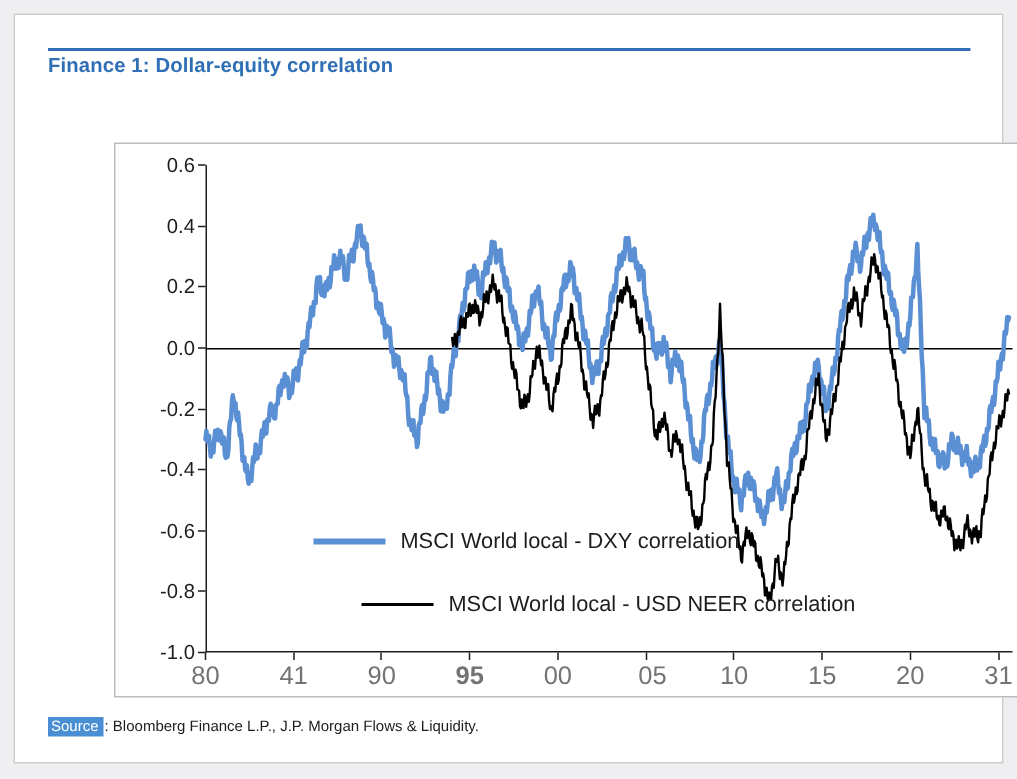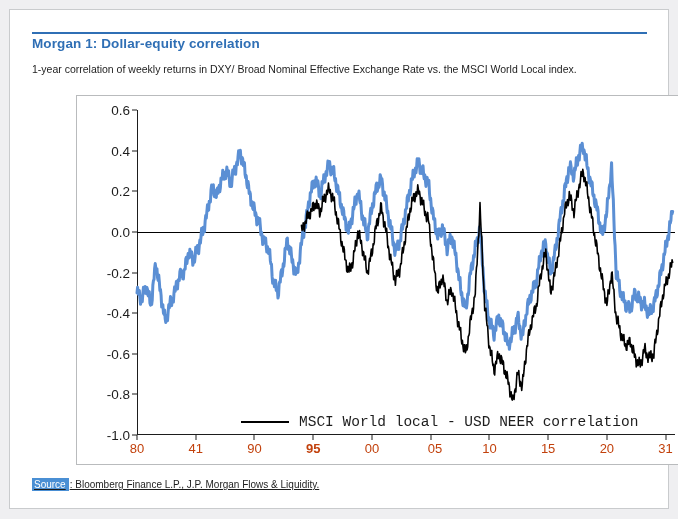--- a/index.html
+++ b/index.html
@@ -82,22 +82,22 @@
     width: 5px;
     height: 1px;
     background: #1d1d1d;
     transform: translateY(-0.5px);
   }
   .xtick {
     position: absolute;
     top: 100%;
     margin-top: 6px;
     transform: translateX(-50%);
-    font-size: 13px;
-    color: #c2410c;
+    font-size: 17px;
+    color: #737373;
     white-space: nowrap;
   }
   .xtick-mark {
     position: absolute;
     top: 100%;
     width: 1px;
     height: 5px;
     background: #1d1d1d;
     transform: translateX(-0.5px);
   }
@@ -141,47 +141,45 @@
     width: 48px;
     height: 4px;
     margin-right: 10px;
   }
   .legend-label {
     font-size: 14.5px;
     color: #1d1d1d;
     white-space: nowrap;
   }
   #legend-dxy { left: 72px; top: 243px; }
-  #legend-neer { left: 104px; top: 304px; font-family: Liberation Mono, monospace; }
+  #legend-neer { left: 104px; top: 285px; }
   #source-line {
     position: absolute;
     left: 22px;
     top: 468px;
     display: flex;
     align-items: center;
     font-size: 10px;
     color: #1d1d1d;
-    text-decoration: underline;
   }
   #source-chip {
     background: #4a8fd4;
     color: #ffffff;
     padding: 1px 3px 1px 2px;
     margin-right: 1px;
     font-size: 10px;
   }
 </style>
 </head>
 <body>
 
 <div id="figure-card">
 
   <div id="title-rule"></div>
-  <div id="figure-title">Morgan 1: Dollar-equity correlation</div>
-  <div id="figure-subtitle">1-year correlation of weekly returns in DXY/ Broad Nominal Effective Exchange Rate vs. the MSCI World Local index.</div>
+  <div id="figure-title">Finance 1: Dollar-equity correlation</div>
 
   <div id="plot-frame">
     <div id="plot-area">
       <div id="axis-left"></div>
       <div id="axis-bottom"></div>
       <div id="zero-line" style="top: 121.875px;"></div>
       <div id="ytick-layer">
           <div class="ytick" style="top: 0px;">0.6</div>
           <div class="ytick-mark" style="top: 0px;"></div>
           <div class="ytick" style="top: 40.625px;">0.4</div>
@@ -221,20 +219,24 @@
           <div class="xtick" style="left: 469.869px;">20</div>
           <div class="xtick-mark" style="left: 469.869px;"></div>
           <div class="xtick" style="left: 528.603px;">31</div>
           <div class="xtick-mark" style="left: 528.603px;"></div>
         </div>
       <svg id="series-svg" preserveAspectRatio="none" viewBox="0 0 538 325">
           <path d="M0.00 182.81 L0.59 177.25 L1.17 183.87 L1.76 184.75 L2.35 180.45 L2.94 188.10 L3.52 194.32 L4.11 188.35 L4.70 188.78 L5.29 191.73 L5.87 183.05 L6.46 177.16 L7.05 183.27 L7.64 182.13 L8.22 176.51 L8.81 182.10 L9.40 183.70 L9.98 177.56 L10.57 179.62 L11.16 185.87 L11.75 181.32 L12.33 181.79 L12.92 193.10 L13.51 195.20 L14.10 193.42 L14.68 194.48 L15.27 189.70 L15.86 175.00 L16.45 170.54 L17.03 169.55 L17.62 158.34 L18.21 153.57 L18.79 157.64 L19.38 159.65 L19.97 158.74 L20.56 167.94 L21.14 170.29 L21.73 164.99 L22.32 171.71 L22.91 180.62 L23.49 179.40 L24.08 185.04 L24.67 197.11 L25.26 196.54 L25.84 194.71 L26.43 203.11 L27.02 204.24 L27.60 200.11 L28.19 209.01 L28.78 212.47 L29.37 205.53 L29.95 206.01 L30.54 210.67 L31.13 202.17 L31.72 194.81 L32.30 197.99 L32.89 193.56 L33.48 186.40 L34.07 192.26 L34.65 195.62 L35.24 188.38 L35.83 189.01 L36.41 192.12 L37.00 182.55 L37.59 176.88 L38.18 181.24 L38.76 177.32 L39.35 171.54 L39.94 177.90 L40.53 179.00 L41.11 169.84 L41.70 169.50 L42.29 170.55 L42.88 161.62 L43.46 159.18 L44.05 166.52 L44.64 164.37 L45.22 161.20 L45.81 168.85 L46.40 168.96 L46.99 160.02 L47.57 159.30 L48.16 159.26 L48.75 149.04 L49.34 147.22 L49.92 153.47 L50.51 148.69 L51.10 143.59 L51.69 148.12 L52.27 147.17 L52.86 139.31 L53.45 143.26 L54.03 147.04 L54.62 141.66 L55.21 145.69 L55.80 155.35 L56.38 152.54 L56.97 147.95 L57.56 152.21 L58.15 146.87 L58.73 137.24 L59.32 140.61 L59.91 142.42 L60.50 135.58 L61.08 138.40 L61.67 143.64 L62.26 135.61 L62.84 130.07 L63.43 133.10 L64.02 126.50 L64.61 118.24 L65.19 123.28 L65.78 124.71 L66.37 117.14 L66.96 119.14 L67.54 121.68 L68.13 111.13 L68.72 105.42 L69.31 108.13 L69.89 101.28 L70.48 94.83 L71.07 100.50 L71.66 100.04 L72.24 91.33 L72.83 92.27 L73.42 92.04 L74.00 79.86 L74.59 75.09 L75.18 78.25 L75.77 75.61 L76.35 74.73 L76.94 84.98 L77.53 86.63 L78.12 80.85 L78.70 85.27 L79.29 87.49 L79.88 79.49 L80.47 78.09 L81.05 83.38 L81.64 78.01 L82.23 75.21 L82.81 81.70 L83.40 77.71 L83.99 67.99 L84.58 69.44 L85.16 69.03 L85.75 60.19 L86.34 62.42 L86.93 69.23 L87.51 64.33 L88.10 62.66 L88.69 68.67 L89.28 63.25 L89.86 57.10 L90.45 63.15 L91.04 65.52 L91.62 60.84 L92.21 67.70 L92.80 76.43 L93.39 72.60 L93.97 73.02 L94.56 76.46 L95.15 68.43 L95.74 59.97 L96.32 64.24 L96.91 63.52 L97.50 56.58 L98.09 60.90 L98.67 64.28 L99.26 55.23 L99.85 52.06 L100.43 54.85 L101.02 46.67 L101.61 40.66 L102.20 47.05 L102.78 46.54 L103.37 40.30 L103.96 48.80 L104.55 54.03 L105.13 47.44 L105.72 48.85 L106.31 55.73 L106.90 52.17 L107.48 52.75 L108.07 64.37 L108.66 67.63 L109.24 65.76 L109.83 74.21 L110.42 77.84 L111.01 71.39 L111.59 75.15 L112.18 83.53 L112.77 81.61 L113.36 83.98 L113.94 95.34 L114.53 95.54 L115.12 91.79 L115.71 98.47 L116.29 99.50 L116.88 92.68 L117.47 97.79 L118.05 105.45 L118.64 102.46 L119.23 105.36 L119.82 115.01 L120.40 112.19 L120.99 107.40 L121.58 113.53 L122.17 113.54 L122.75 108.61 L123.34 116.42 L123.93 124.95 L124.52 122.30 L125.10 126.01 L125.69 134.53 L126.28 130.28 L126.86 126.68 L127.45 132.94 L128.04 132.50 L128.63 127.97 L129.21 136.03 L129.80 142.01 L130.39 136.55 L130.98 138.26 L131.56 143.47 L132.15 139.78 L132.74 139.57 L133.33 150.67 L133.91 153.97 L134.50 154.22 L135.09 166.18 L135.67 173.36 L136.26 169.59 L136.85 171.82 L137.44 176.76 L138.02 170.53 L138.61 170.23 L139.20 180.28 L139.79 180.92 L140.37 179.19 L140.96 188.07 L141.55 185.52 L142.14 173.47 L142.72 171.74 L143.31 172.02 L143.90 162.14 L144.48 159.86 L145.07 166.02 L145.66 160.97 L146.25 153.85 L146.83 156.53 L147.42 151.12 L148.01 138.47 L148.60 137.83 L149.18 138.18 L149.77 128.94 L150.36 128.10 L150.95 139.30 L151.53 137.83 L152.12 136.15 L152.71 143.95 L153.29 143.20 L153.88 137.80 L154.47 145.51 L155.06 152.49 L155.64 149.47 L156.23 155.08 L156.82 164.11 L157.41 159.82 L157.99 157.39 L158.58 164.49 L159.17 162.91 L159.76 159.02 L160.34 162.32 L160.93 162.48 L161.52 153.09 L162.10 152.47 L162.69 153.21 L163.28 140.97 L163.87 133.21 L164.45 134.93 L165.04 128.72 L165.63 121.94 L166.22 127.60 L166.80 127.44 L167.39 118.01 L167.98 117.82 L168.57 117.61 L169.15 105.64 L169.74 100.26 L170.33 103.74 L170.91 97.55 L171.50 91.85 L172.09 97.11 L172.68 94.14 L173.26 82.93 L173.85 81.97 L174.44 82.16 L175.03 72.19 L175.61 71.41 L176.20 78.02 L176.79 73.74 L177.38 70.68 L177.96 77.00 L178.55 73.41 L179.14 67.08 L179.72 72.28 L180.31 75.90 L180.90 70.80 L181.49 76.10 L182.07 86.45 L182.66 84.65 L183.25 84.89 L183.84 88.74 L184.42 81.93 L185.01 71.42 L185.60 73.59 L186.19 73.11 L186.77 64.86 L187.36 67.33 L187.95 72.08 L188.53 65.10 L189.12 61.54 L189.71 65.46 L190.30 58.75 L190.88 51.12 L191.47 56.60 L192.06 57.74 L192.65 51.59 L193.23 58.44 L193.82 64.95 L194.41 58.48 L195.00 57.43 L195.58 63.52 L196.17 59.32 L196.76 56.57 L197.34 66.40 L197.93 70.91 L198.52 68.45 L199.11 76.18 L199.69 81.51 L200.28 74.91 L200.87 76.12 L201.46 84.01 L202.04 81.75 L202.63 82.61 L203.22 94.57 L203.81 97.54 L204.39 94.25 L204.98 101.20 L205.57 104.49 L206.16 97.65 L206.74 100.88 L207.33 109.25 L207.92 107.15 L208.50 109.11 L209.09 120.16 L209.68 120.25 L210.27 115.51 L210.85 121.57 L211.44 123.26 L212.03 112.31 L212.62 113.02 L213.20 117.52 L213.79 110.83 L214.38 108.79 L214.97 113.85 L215.55 106.82 L216.14 97.21 L216.73 99.20 L217.31 96.22 L217.90 86.99 L218.49 90.02 L219.08 94.28 L219.66 86.62 L220.25 84.31 L220.84 87.58 L221.43 84.20 L222.01 81.03 L222.60 89.98 L223.19 93.04 L223.78 91.07 L224.36 101.10 L224.95 109.50 L225.54 105.77 L226.12 108.09 L226.71 115.04 L227.30 110.35 L227.89 108.64 L228.47 118.84 L229.06 121.65 L229.65 120.16 L230.24 129.88 L230.82 129.32 L231.41 117.32 L232.00 113.65 L232.59 114.00 L233.17 103.55 L233.76 98.31 L234.35 103.79 L234.93 99.93 L235.52 93.40 L236.11 97.30 L236.70 95.19 L237.28 83.28 L237.87 81.73 L238.46 83.46 L239.05 75.00 L239.63 73.15 L240.22 81.52 L240.81 78.59 L241.40 72.93 L241.98 77.34 L242.57 74.74 L243.16 64.66 L243.74 66.67 L244.33 70.67 L244.92 68.66 L245.51 73.91 L246.09 85.42 L246.68 84.23 L247.27 81.98 L247.86 89.91 L248.44 90.41 L249.03 85.84 L249.62 94.33 L250.21 102.77 L250.79 100.88 L251.38 106.56 L251.97 116.22 L252.55 112.71 L253.14 110.53 L253.73 118.81 L254.32 119.34 L254.90 116.83 L255.49 127.35 L256.08 135.17 L256.67 132.48 L257.25 137.79 L257.84 145.38 L258.43 140.31 L259.02 134.76 L259.60 139.64 L260.19 136.13 L260.78 130.94 L261.36 137.87 L261.95 139.35 L262.54 130.70 L263.13 130.96 L263.71 130.91 L264.30 119.39 L264.89 114.55 L265.48 119.34 L266.06 114.55 L266.65 108.93 L267.24 114.08 L267.83 111.51 L268.41 100.06 L269.00 98.93 L269.59 98.28 L270.17 87.53 L270.76 85.34 L271.35 91.05 L271.94 85.66 L272.52 80.15 L273.11 84.69 L273.70 80.06 L274.29 68.69 L274.87 69.18 L275.46 69.31 L276.05 60.37 L276.64 60.98 L277.22 67.02 L277.81 62.08 L278.40 58.10 L278.98 62.87 L279.57 57.91 L280.16 48.87 L280.75 52.83 L281.33 55.05 L281.92 48.72 L282.51 54.70 L283.10 63.41 L283.68 58.85 L284.27 56.98 L284.86 63.55 L285.45 60.40 L286.03 55.78 L286.62 64.46 L287.21 68.82 L287.79 64.82 L288.38 70.47 L288.97 76.46 L289.56 69.40 L290.14 67.37 L290.73 73.62 L291.32 70.23 L291.91 70.49 L292.49 83.32 L293.08 89.85 L293.67 88.27 L294.26 96.40 L294.84 103.17 L295.43 98.06 L296.02 100.53 L296.60 109.24 L297.19 108.05 L297.78 108.81 L298.37 120.60 L298.95 123.64 L299.54 119.42 L300.13 125.45 L300.72 129.08 L301.30 119.04 L301.89 118.78 L302.48 125.04 L303.07 120.62 L303.65 118.94 L304.24 126.44 L304.83 123.33 L305.41 114.69 L306.00 120.78 L306.59 123.82 L307.18 118.55 L307.76 124.46 L308.35 134.76 L308.94 133.34 L309.53 135.33 L310.11 144.87 L310.70 138.82 L311.29 129.71 L311.88 132.77 L312.46 131.99 L313.05 124.30 L313.64 128.22 L314.22 133.81 L314.81 126.87 L315.40 128.93 L315.99 137.41 L316.57 134.35 L317.16 131.07 L317.75 140.47 L318.34 144.72 L318.92 142.91 L319.51 152.40 L320.10 161.76 L320.69 158.50 L321.27 161.29 L321.86 169.87 L322.45 167.44 L323.03 167.40 L323.62 179.66 L324.21 184.87 L324.80 182.49 L325.38 190.81 L325.97 195.67 L326.56 188.79 L327.15 190.07 L327.73 196.64 L328.32 192.76 L328.91 193.21 L329.50 198.00 L330.08 193.51 L330.67 184.09 L331.26 184.98 L331.84 180.86 L332.43 166.80 L333.02 163.06 L333.61 163.77 L334.19 155.70 L334.78 153.11 L335.37 159.37 L335.96 154.37 L336.54 145.62 L337.13 147.27 L337.72 143.10 L338.31 131.23 L338.89 131.89 L339.48 135.41 L340.07 128.31 L340.66 127.27 L341.24 132.82 L341.83 125.82 L342.42 117.05 L343.00 119.16 L343.59 125.66 L344.18 126.62 L344.77 140.38 L345.35 154.66 L345.94 157.80 L346.53 167.46 L347.12 181.77 L347.70 183.25 L348.29 181.03 L348.88 190.12 L349.47 192.36 L350.05 190.69 L350.64 201.63 L351.23 210.29 L351.81 207.59 L352.40 212.20 L352.99 218.11 L353.58 211.80 L354.16 209.17 L354.75 217.75 L355.34 218.41 L355.93 216.20 L356.51 225.68 L357.10 230.19 L357.69 220.32 L358.28 219.10 L358.86 220.40 L359.45 210.57 L360.04 206.85 L360.62 213.34 L361.21 210.32 L361.80 205.11 L362.39 214.04 L362.97 215.92 L363.56 208.46 L364.15 211.40 L364.74 216.17 L365.32 210.84 L365.91 213.26 L366.50 223.96 L367.09 223.88 L367.67 222.42 L368.26 230.72 L368.85 230.76 L369.43 223.74 L370.02 228.80 L370.61 234.64 L371.20 230.97 L371.78 232.28 L372.37 239.37 L372.96 233.73 L373.55 228.08 L374.13 231.84 L374.72 226.91 L375.31 217.51 L375.90 221.26 L376.48 223.56 L377.07 216.48 L377.66 218.13 L378.24 223.03 L378.83 214.58 L379.42 208.19 L380.01 211.23 L380.59 205.49 L381.18 202.20 L381.77 212.17 L382.36 218.82 L382.94 216.04 L383.53 222.12 L384.12 229.36 L384.71 223.66 L385.29 222.62 L385.88 224.84 L386.47 218.03 L387.05 210.84 L387.64 216.04 L388.23 215.25 L388.82 205.32 L389.40 204.72 L389.99 203.90 L390.58 192.90 L391.17 189.18 L391.75 194.17 L392.34 189.40 L392.93 185.33 L393.52 192.15 L394.10 190.57 L394.69 180.91 L395.28 182.06 L395.86 182.15 L396.45 172.17 L397.04 171.53 L397.63 178.09 L398.21 173.72 L398.80 170.76 L399.39 177.09 L399.98 171.34 L400.56 159.47 L401.15 159.17 L401.74 157.10 L402.33 146.42 L402.91 146.27 L403.50 150.97 L404.09 143.50 L404.67 140.80 L405.26 146.15 L405.85 140.74 L406.44 131.84 L407.02 135.61 L407.61 136.54 L408.20 129.84 L408.79 133.94 L409.37 144.70 L409.96 142.48 L410.55 143.85 L411.14 152.56 L411.72 150.57 L412.31 147.86 L412.90 158.24 L413.48 164.09 L414.07 156.69 L414.66 159.83 L415.25 162.42 L415.83 152.09 L416.42 147.36 L417.01 149.61 L417.60 141.50 L418.18 135.07 L418.77 139.61 L419.36 137.39 L419.95 128.37 L420.53 129.57 L421.12 128.18 L421.71 114.95 L422.29 109.68 L422.88 110.93 L423.47 102.51 L424.06 97.39 L424.64 103.27 L425.23 100.02 L425.82 90.68 L426.41 91.61 L426.99 88.69 L427.58 75.75 L428.17 73.52 L428.76 76.76 L429.34 69.52 L429.93 66.52 L430.52 72.48 L431.10 67.36 L431.69 57.61 L432.28 58.65 L432.87 59.21 L433.45 51.84 L434.04 56.23 L434.63 64.21 L435.22 61.02 L435.80 62.64 L436.39 71.22 L436.98 67.62 L437.57 58.11 L438.15 60.14 L438.74 57.06 L439.33 47.87 L439.91 51.02 L440.50 55.18 L441.09 47.47 L441.68 45.27 L442.26 50.01 L442.85 42.47 L443.44 35.34 L444.03 40.27 L444.61 39.16 L445.20 33.18 L445.79 39.24 L446.38 43.46 L446.96 39.69 L447.55 42.64 L448.14 50.03 L448.72 45.77 L449.31 44.69 L449.90 55.42 L450.49 58.63 L451.07 57.71 L451.66 67.50 L452.25 72.91 L452.84 66.98 L453.42 69.52 L454.01 75.90 L454.60 71.48 L455.19 72.46 L455.77 84.05 L456.36 86.17 L456.95 84.78 L457.53 93.81 L458.12 96.64 L458.71 89.82 L459.30 93.47 L459.88 100.21 L460.47 96.78 L461.06 100.65 L461.65 113.05 L462.23 114.07 L462.82 112.55 L463.41 121.06 L464.00 122.40 L464.58 116.41 L465.17 122.60 L465.76 124.49 L466.34 116.35 L466.93 115.63 L467.52 121.00 L468.11 113.60 L468.69 105.35 L469.28 107.21 L469.87 101.50 L470.46 88.36 L471.04 88.32 L471.63 88.03 L472.22 77.49 L472.81 74.64 L473.39 75.60 L473.98 63.36 L474.57 52.66 L475.16 71.11 L475.74 81.70 L476.33 89.42 L476.92 110.18 L477.50 128.04 L478.09 135.49 L478.68 151.06 L479.27 168.72 L479.85 163.07 L480.44 161.71 L481.03 170.66 L481.62 171.11 L482.20 170.07 L482.79 181.12 L483.38 186.54 L483.97 181.94 L484.55 185.35 L485.14 189.78 L485.73 182.79 L486.31 182.65 L486.90 192.00 L487.49 191.68 L488.08 190.72 L488.66 200.48 L489.25 201.33 L489.84 193.45 L490.43 195.97 L491.01 198.80 L491.60 191.57 L492.19 193.07 L492.78 202.30 L493.36 200.37 L493.95 195.97 L494.54 201.03 L495.12 196.77 L495.71 185.96 L496.30 187.05 L496.89 187.60 L497.47 179.16 L498.06 180.40 L498.65 189.94 L499.24 186.94 L499.82 185.08 L500.41 191.88 L501.00 188.84 L501.59 181.90 L502.17 187.98 L502.76 192.13 L503.35 187.33 L503.93 192.40 L504.52 200.02 L505.11 194.36 L505.70 191.58 L506.28 197.13 L506.87 192.86 L507.46 187.32 L508.05 195.55 L508.63 199.81 L509.22 195.81 L509.81 201.56 L510.40 207.45 L510.98 200.33 L511.57 198.42 L512.16 204.65 L512.74 199.14 L513.33 194.43 L513.92 202.23 L514.51 203.55 L515.09 196.92 L515.68 200.06 L516.27 201.64 L516.86 191.42 L517.44 187.41 L518.03 191.02 L518.62 184.67 L519.21 180.46 L519.79 187.20 L520.38 185.02 L520.97 175.76 L521.55 176.79 L522.14 174.73 L522.73 162.65 L523.32 160.50 L523.90 164.67 L524.49 158.14 L525.08 154.54 L525.67 160.01 L526.25 154.74 L526.84 144.12 L527.43 144.70 L528.02 142.04 L528.60 131.20 L529.19 131.66 L529.78 136.30 L530.36 129.22 L530.95 125.74 L531.54 129.66 L532.13 121.97 L532.71 111.41 L533.30 113.02 L533.89 110.61 L534.48 101.43 L535.06 103.94 L535.65 101.56" fill="none" stroke="#5b8fd4" stroke-width="3" stroke-linejoin="round" stroke-linecap="round"></path>
           <path d="M164.45 115.28 L165.04 120.51 L165.63 118.30 L166.22 112.71 L166.80 118.98 L167.39 121.11 L167.98 112.01 L168.57 111.07 L169.15 113.14 L169.74 104.37 L170.33 100.97 L170.91 108.27 L171.50 106.58 L172.09 102.19 L172.68 108.63 L173.26 108.68 L173.85 98.78 L174.44 98.78 L175.03 101.14 L175.61 93.16 L176.20 92.37 L176.79 100.55 L177.38 97.91 L177.96 93.32 L178.55 98.69 L179.14 98.33 L179.72 90.13 L180.31 93.63 L180.90 98.54 L181.49 93.73 L182.07 97.07 L182.66 106.98 L183.25 104.47 L183.84 98.20 L184.42 101.53 L185.01 96.50 L185.60 86.20 L186.19 88.86 L186.77 91.32 L187.36 84.22 L187.95 85.57 L188.53 92.21 L189.12 85.58 L189.71 80.22 L190.30 84.48 L190.88 80.22 L191.47 73.10 L192.06 79.29 L192.65 82.99 L193.23 79.55 L193.82 84.72 L194.41 91.75 L195.00 85.67 L195.58 83.41 L196.17 90.81 L196.76 89.45 L197.34 87.06 L197.93 98.60 L198.52 104.97 L199.11 101.82 L199.69 107.71 L200.28 113.97 L200.87 108.18 L201.46 108.89 L202.04 118.79 L202.63 119.25 L203.22 119.84 L203.81 131.73 L204.39 135.93 L204.98 131.47 L205.57 137.00 L206.16 141.98 L206.74 136.47 L207.33 139.17 L207.92 149.75 L208.50 149.72 L209.09 150.57 L209.68 161.15 L210.27 162.19 L210.85 156.35 L211.44 161.80 L212.03 161.95 L212.62 153.06 L213.20 154.29 L213.79 161.21 L214.38 156.19 L214.97 152.83 L215.55 157.93 L216.14 152.57 L216.73 140.82 L217.31 141.59 L217.90 140.12 L218.49 130.64 L219.08 131.75 L219.66 135.84 L220.25 126.99 L220.84 121.08 L221.43 128.47 L222.01 125.29 L222.60 120.53 L223.19 128.90 L223.78 133.45 L224.36 130.50 L224.95 137.98 L225.54 145.75 L226.12 141.42 L226.71 141.97 L227.30 149.86 L227.89 147.48 L228.47 146.00 L229.06 157.31 L229.65 162.60 L230.24 160.69 L230.82 163.35 L231.41 164.11 L232.00 152.63 L232.59 148.39 L233.17 151.11 L233.76 143.74 L234.35 139.05 L234.93 145.85 L235.52 143.19 L236.11 133.91 L236.70 134.80 L237.28 132.40 L237.87 119.43 L238.46 116.04 L239.05 118.73 L239.63 111.04 L240.22 108.62 L240.81 115.76 L241.40 112.34 L241.98 103.59 L242.57 105.52 L243.16 103.39 L243.74 92.71 L244.33 93.37 L244.92 103.47 L245.51 102.51 L246.09 105.89 L246.68 116.84 L247.27 115.92 L247.86 111.79 L248.44 119.15 L249.03 121.85 L249.62 118.37 L250.21 127.05 L250.79 137.63 L251.38 136.33 L251.97 140.07 L252.55 149.76 L253.14 147.25 L253.73 144.25 L254.32 152.37 L254.90 154.98 L255.49 152.21 L256.08 161.47 L256.67 169.79 L257.25 165.89 L257.84 168.13 L258.43 175.32 L259.02 166.71 L259.60 160.43 L260.19 166.25 L260.78 165.13 L261.36 159.42 L261.95 165.03 L262.54 167.06 L263.13 157.34 L263.71 153.47 L264.30 153.90 L264.89 143.41 L265.48 137.61 L266.06 142.92 L266.65 139.36 L267.24 131.78 L267.83 134.76 L268.41 132.17 L269.00 119.32 L269.59 116.37 L270.17 117.07 L270.76 107.48 L271.35 104.13 L271.94 110.01 L272.52 104.99 L273.11 98.35 L273.70 101.85 L274.29 98.64 L274.87 87.37 L275.46 87.86 L276.05 90.83 L276.64 83.68 L277.22 83.55 L277.81 91.78 L278.40 87.55 L278.98 81.72 L279.57 86.09 L280.16 83.25 L280.75 74.76 L281.33 79.20 L281.92 84.19 L282.51 81.36 L283.10 85.89 L283.68 94.94 L284.27 90.87 L284.86 87.47 L285.45 94.59 L286.03 94.18 L286.62 90.23 L287.21 98.86 L287.79 105.46 L288.38 101.45 L288.97 105.20 L289.56 111.67 L290.14 105.34 L290.73 102.43 L291.32 110.12 L291.91 113.24 L292.49 114.30 L293.08 127.68 L293.67 136.26 L294.26 134.45 L294.84 141.25 L295.43 149.61 L296.02 146.25 L296.60 147.96 L297.19 159.65 L297.78 162.10 L298.37 163.38 L298.95 175.70 L299.54 180.82 L300.13 176.62 L300.72 182.40 L301.30 182.91 L301.89 173.03 L302.48 171.28 L303.07 177.96 L303.65 173.86 L304.24 169.30 L304.83 174.53 L305.41 170.94 L306.00 165.10 L306.59 170.81 L307.18 176.56 L307.76 173.01 L308.35 178.74 L308.94 190.55 L309.53 190.09 L310.11 190.15 L310.70 194.59 L311.29 189.49 L311.88 179.65 L312.46 182.66 L313.05 184.41 L313.64 177.44 L314.22 180.11 L314.81 186.16 L315.40 183.57 L315.99 183.13 L316.57 191.29 L317.16 189.83 L317.75 186.28 L318.34 196.07 L318.92 202.63 L319.51 200.66 L320.10 208.26 L320.69 216.78 L321.27 212.10 L321.86 211.83 L322.45 220.04 L323.03 218.70 L323.62 217.46 L324.21 229.02 L324.80 233.88 L325.38 230.39 L325.97 236.50 L326.56 241.69 L327.15 234.69 L327.73 234.68 L328.32 242.74 L328.91 241.03 L329.50 234.79 L330.08 239.96 L330.67 236.92 L331.26 226.24 L331.84 225.64 L332.43 222.98 L333.02 209.81 L333.61 205.94 L334.19 209.56 L334.78 202.69 L335.37 198.23 L335.96 203.38 L336.54 198.31 L337.13 187.15 L337.72 186.99 L338.31 184.09 L338.89 165.36 L339.48 157.52 L340.07 154.69 L340.66 140.30 L341.24 129.00 L341.83 125.62 L342.42 110.92 L343.00 92.49 L343.59 108.96 L344.18 121.94 L344.77 127.67 L345.35 144.91 L345.94 164.50 L346.53 171.62 L347.12 182.77 L347.70 200.65 L348.29 199.93 L348.88 198.28 L349.47 209.34 L350.05 215.69 L350.64 215.71 L351.23 227.04 L351.81 237.89 L352.40 236.01 L352.99 237.65 L353.58 245.35 L354.16 242.00 L354.75 240.41 L355.34 251.35 L355.93 255.74 L356.51 254.32 L357.10 263.65 L357.69 264.99 L358.28 254.28 L358.86 251.21 L359.45 253.72 L360.04 245.72 L360.62 241.58 L361.21 248.77 L361.80 247.21 L362.39 243.93 L362.97 250.98 L363.56 253.45 L364.15 245.49 L364.74 247.38 L365.32 254.12 L365.91 250.55 L366.50 252.12 L367.09 263.57 L367.67 264.17 L368.26 260.54 L368.85 267.30 L369.43 268.53 L370.02 261.52 L370.61 266.21 L371.20 274.29 L371.78 272.31 L372.37 276.12 L372.96 287.04 L373.55 285.65 L374.13 281.89 L374.72 288.97 L375.31 290.04 L375.90 285.05 L376.48 286.65 L377.07 289.41 L377.66 281.05 L378.24 278.94 L378.83 281.95 L379.42 272.17 L380.01 262.57 L380.59 264.31 L381.18 264.57 L381.77 260.50 L382.36 269.09 L382.94 276.10 L383.53 271.64 L384.12 274.18 L384.71 280.41 L385.29 274.31 L385.88 264.61 L386.47 266.30 L387.05 260.44 L387.64 251.36 L388.23 254.15 L388.82 252.60 L389.40 239.93 L389.99 235.54 L390.58 236.01 L391.17 225.15 L391.75 219.84 L392.34 225.12 L392.93 221.29 L393.52 214.95 L394.10 219.40 L394.69 217.29 L395.28 206.38 L395.86 205.48 L396.45 206.74 L397.04 197.71 L397.63 196.04 L398.21 203.18 L398.80 199.41 L399.39 193.89 L399.98 196.24 L400.56 190.67 L401.15 177.44 L401.74 175.96 L402.33 175.71 L402.91 165.80 L403.50 164.19 L404.09 168.97 L404.67 162.79 L405.26 156.11 L405.85 158.95 L406.44 153.29 L407.02 142.54 L407.61 144.80 L408.20 146.66 L408.79 139.03 L409.37 147.60 L409.96 160.01 L410.55 159.13 L411.14 159.72 L411.72 169.83 L412.31 171.30 L412.90 170.09 L413.48 182.21 L414.07 184.02 L414.66 176.26 L415.25 177.22 L415.83 179.84 L416.42 169.37 L417.01 162.92 L417.60 166.00 L418.18 160.22 L418.77 152.59 L419.36 157.59 L419.95 157.23 L420.53 147.49 L421.12 146.87 L421.71 146.43 L422.29 134.00 L422.88 128.23 L423.47 131.01 L424.06 124.26 L424.64 117.85 L425.23 122.67 L425.82 119.62 L426.41 108.08 L426.99 106.59 L427.58 104.36 L428.17 93.74 L428.76 92.01 L429.34 97.99 L429.93 93.30 L430.52 89.68 L431.10 95.70 L431.69 92.03 L432.28 81.67 L432.87 86.70 L433.45 90.30 L434.04 84.97 L434.63 89.89 L435.22 100.30 L435.80 98.74 L436.39 99.05 L436.98 107.69 L437.57 100.69 L438.15 89.52 L438.74 90.87 L439.33 89.81 L439.91 80.85 L440.50 82.59 L441.09 87.09 L441.68 78.68 L442.26 74.40 L442.85 77.70 L443.44 70.36 L444.03 61.63 L444.61 66.01 L445.20 66.38 L445.79 59.40 L446.38 62.92 L446.96 71.59 L447.55 67.21 L448.14 67.87 L448.72 75.73 L449.31 73.26 L449.90 71.88 L450.49 83.25 L451.07 88.42 L451.66 87.05 L452.25 95.88 L452.84 102.63 L453.42 97.20 L454.01 99.17 L454.60 107.96 L455.19 106.60 L455.77 108.12 L456.36 121.04 L456.95 125.36 L457.53 123.23 L458.12 131.30 L458.71 135.90 L459.30 130.03 L459.88 133.88 L460.47 143.62 L461.06 142.98 L461.65 146.26 L462.23 158.98 L462.82 161.02 L463.41 157.92 L464.00 165.50 L464.58 168.83 L465.17 163.76 L465.76 169.62 L466.34 179.66 L466.93 178.63 L467.52 182.13 L468.11 193.05 L468.69 192.01 L469.28 187.95 L469.87 195.37 L470.46 190.85 L471.04 179.80 L471.63 180.97 L472.22 183.84 L472.81 174.88 L473.39 171.10 L473.98 173.13 L474.57 162.89 L475.16 162.03 L475.74 173.25 L476.33 178.79 L476.92 179.12 L477.50 191.53 L478.09 202.79 L478.68 201.88 L479.27 207.29 L479.85 213.90 L480.44 208.76 L481.03 206.16 L481.62 215.57 L482.20 217.89 L482.79 215.79 L483.38 225.04 L483.97 230.49 L484.55 223.81 L485.14 225.12 L485.73 230.57 L486.31 225.10 L486.90 224.50 L487.49 234.90 L488.08 236.30 L488.66 233.87 L489.25 239.95 L489.84 240.27 L490.43 230.47 L491.01 230.69 L491.60 234.36 L492.19 227.77 L492.78 227.60 L493.36 236.51 L493.95 236.96 L494.54 234.46 L495.12 242.06 L495.71 242.78 L496.30 235.60 L496.89 240.28 L497.47 247.23 L498.06 244.11 L498.65 247.14 L499.24 256.85 L499.82 254.03 L500.41 249.81 L501.00 255.73 L501.59 254.30 L502.17 247.40 L502.76 253.47 L503.35 256.84 L503.93 249.92 L504.52 250.50 L505.11 255.42 L505.70 247.18 L506.28 239.83 L506.87 242.90 L507.46 238.33 L508.05 233.44 L508.63 241.65 L509.22 247.63 L509.81 243.09 L510.40 246.44 L510.98 252.32 L511.57 245.40 L512.16 242.11 L512.74 247.78 L513.33 245.21 L513.92 240.77 L514.51 248.63 L515.09 251.50 L515.68 244.09 L516.27 245.41 L516.86 248.09 L517.44 235.54 L518.03 229.26 L518.62 232.82 L519.21 227.04 L519.79 220.28 L520.38 224.53 L520.97 221.39 L521.55 209.08 L522.14 207.34 L522.73 206.23 L523.32 194.80 L523.90 191.66 L524.49 196.79 L525.08 191.07 L525.67 185.08 L526.25 188.81 L526.84 185.08 L527.43 174.20 L528.02 174.94 L528.60 175.52 L529.19 166.87 L529.78 167.66 L530.36 174.33 L530.95 168.69 L531.54 164.03 L532.13 168.22 L532.71 162.74 L533.30 152.72 L533.89 155.56 L534.48 156.96 L535.06 149.74 L535.65 152.34" fill="none" stroke="#000000" stroke-width="1.6" stroke-linejoin="round" stroke-linecap="round"></path>
         </svg>
 
+      <div class="legend-row" id="legend-dxy">
+        <span class="legend-swatch" style="background: rgb(91, 143, 212);"></span>
+        <span class="legend-label">MSCI World local - DXY correlation</span>
+      </div>
       <div class="legend-row" id="legend-neer">
         <span class="legend-swatch" style="background: rgb(0, 0, 0); height: 2px;"></span>
         <span class="legend-label">MSCI World local - USD NEER correlation</span>
       </div>
     </div>
   </div>
 
   <div id="source-line">
     <span id="source-chip">Source</span>
     <span>: Bloomberg Finance L.P., J.P. Morgan Flows &amp; Liquidity.</span>

